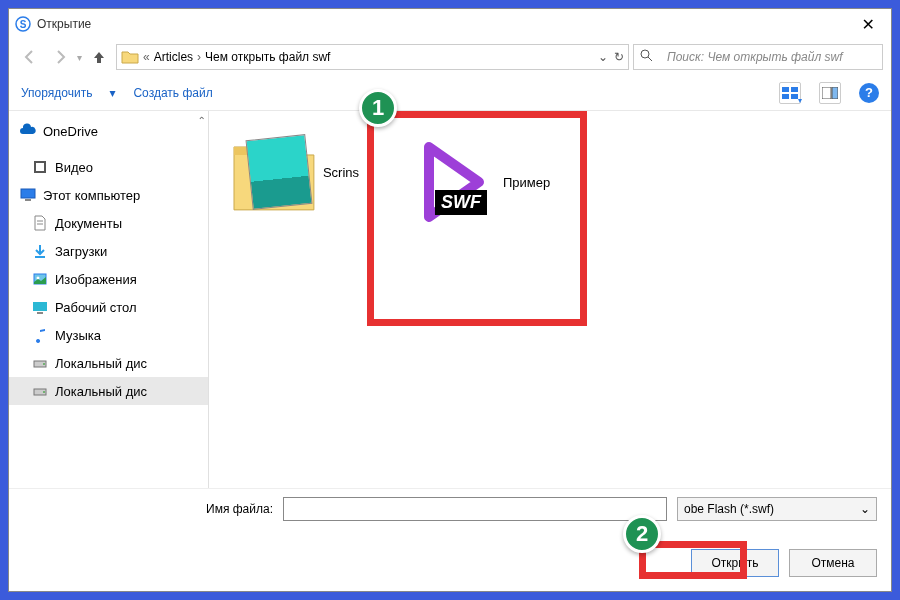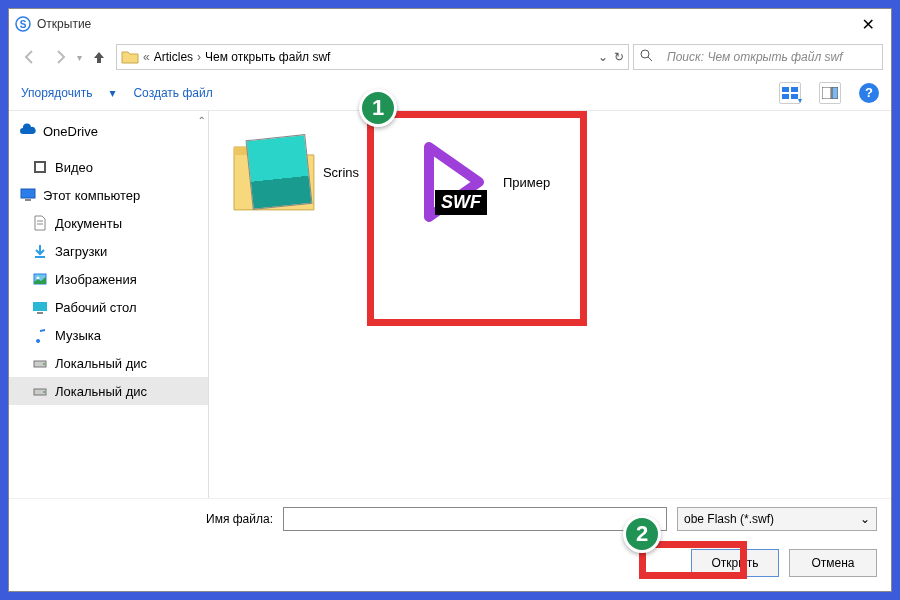--- a/index.html
+++ b/index.html
@@ -46,21 +46,21 @@
     .swf-badge { position:absolute; right:12px; bottom:22px; background:#000; color:#fff; font-size:18px; font-weight:bold; padding:2px 6px; font-style:italic; }
 
     .highlight-box { position:absolute; border:7px solid #e73131; }
     .highlight-1 { left:358px; top:102px; width:220px; height:215px; }
     .highlight-2 { left:630px; bottom:12px; width:108px; height:38px; }
     .badge { position:absolute; width:38px; height:38px; background:#1f9254; color:#fff; border-radius:50%; display:flex; align-items:center; justify-content:center; font-size:22px; font-weight:600; border:3px solid #fff; box-shadow:0 2px 4px rgba(0,0,0,.3); z-index:10; }
     .badge-1 { left:350px; top:80px; }
     .badge-2 { left:614px; bottom:38px; }
 
     .footer { padding: 8px 14px 14px; font-size: 12px; border-top:1px solid #eee; }
-    .fn-row { display:flex; align-items:center; gap:10px; margin-bottom:18px; }
+    .fn-row { display:flex; align-items:center; gap:10px; margin-bottom:28px; }
     .fn-label { text-align:right; width:250px; }
     .fn-input { flex:1; height:24px; border:1px solid #888; padding:0 4px; }
     .fn-filter { width:200px; height:24px; border:1px solid #aaa; background:#f4f4f4; display:flex; align-items:center; padding:0 6px; justify-content:space-between; }
     .btn-row { display:flex; justify-content:flex-end; gap:10px; }
     .btn { width:88px; height:28px; border:1px solid #aaa; background:#f4f4f4; display:flex; align-items:center; justify-content:center; cursor:pointer; }
     .btn.primary { border-color:#5a8fd8; }
   </style>
 </head>
 <body>
 

